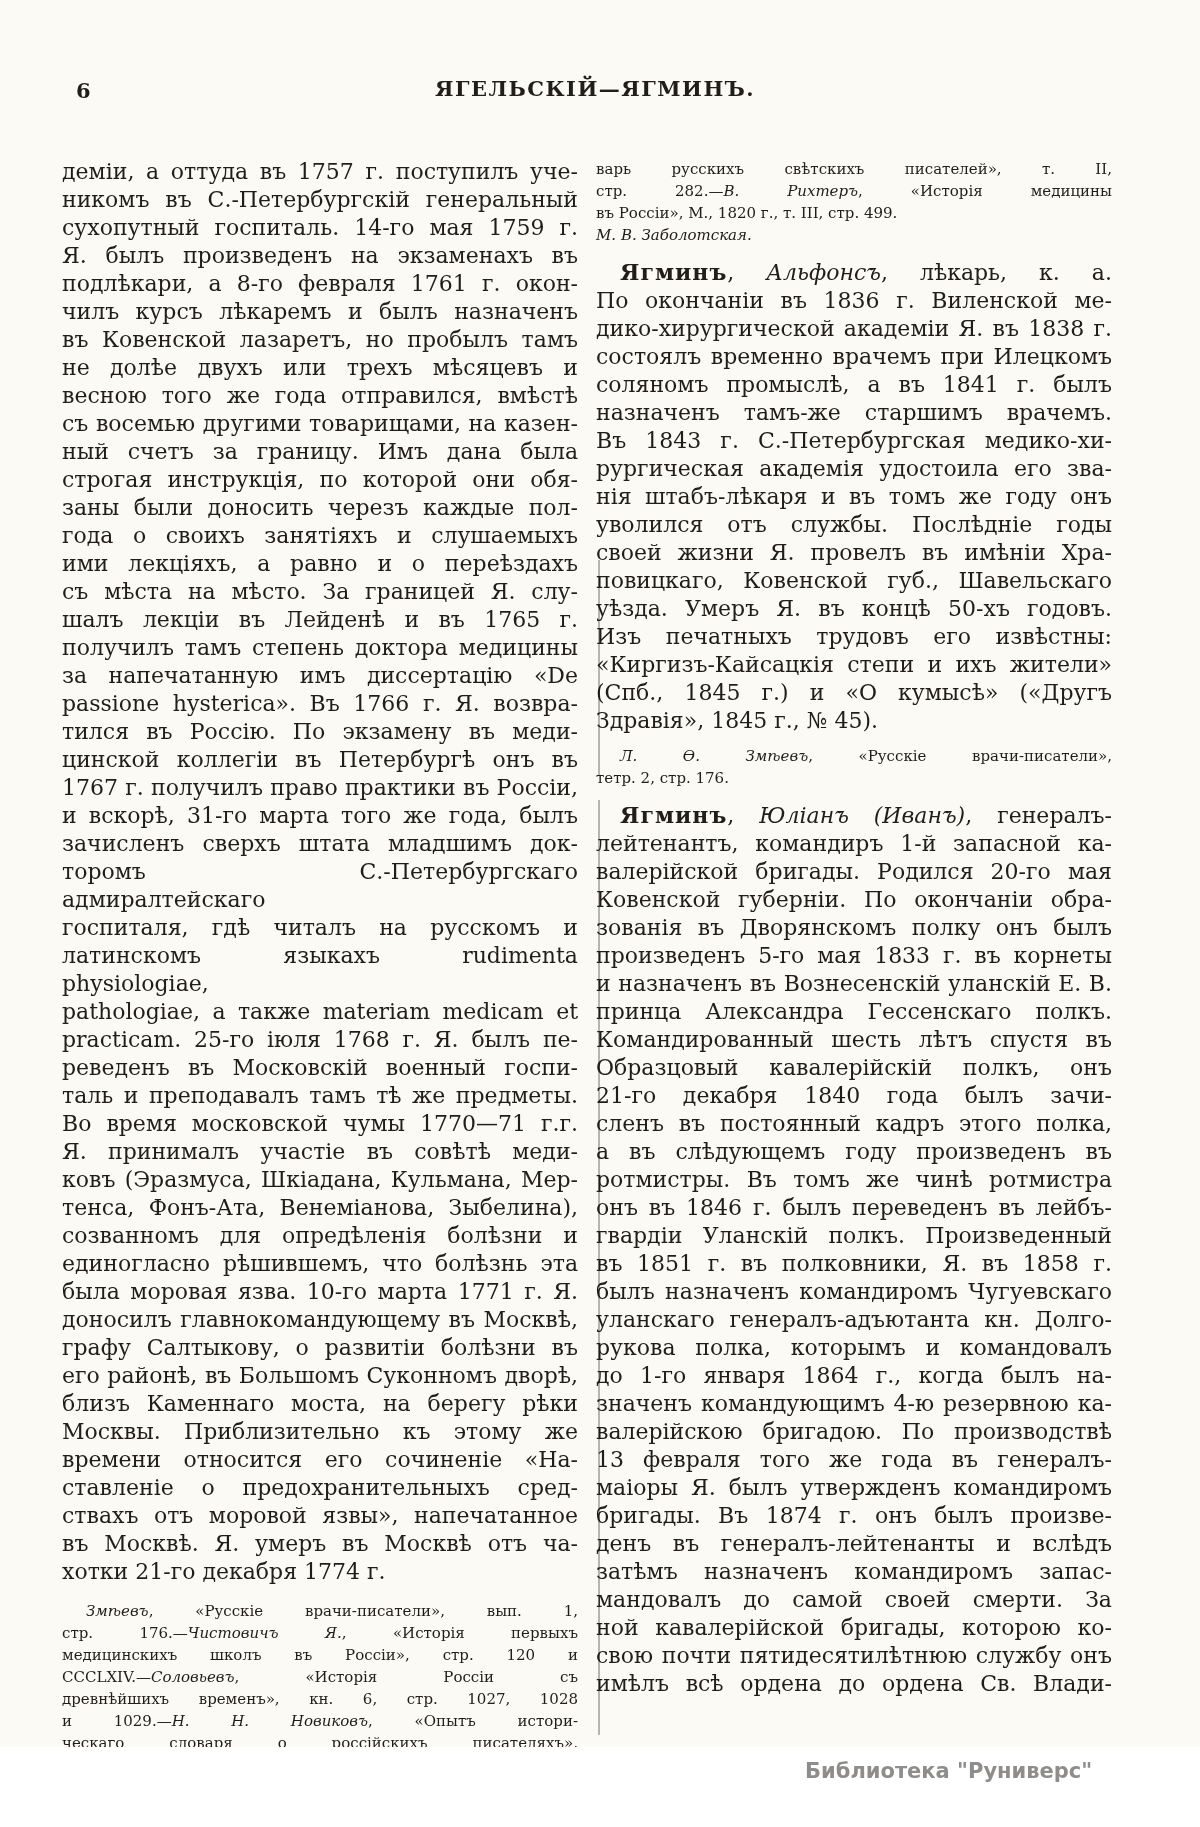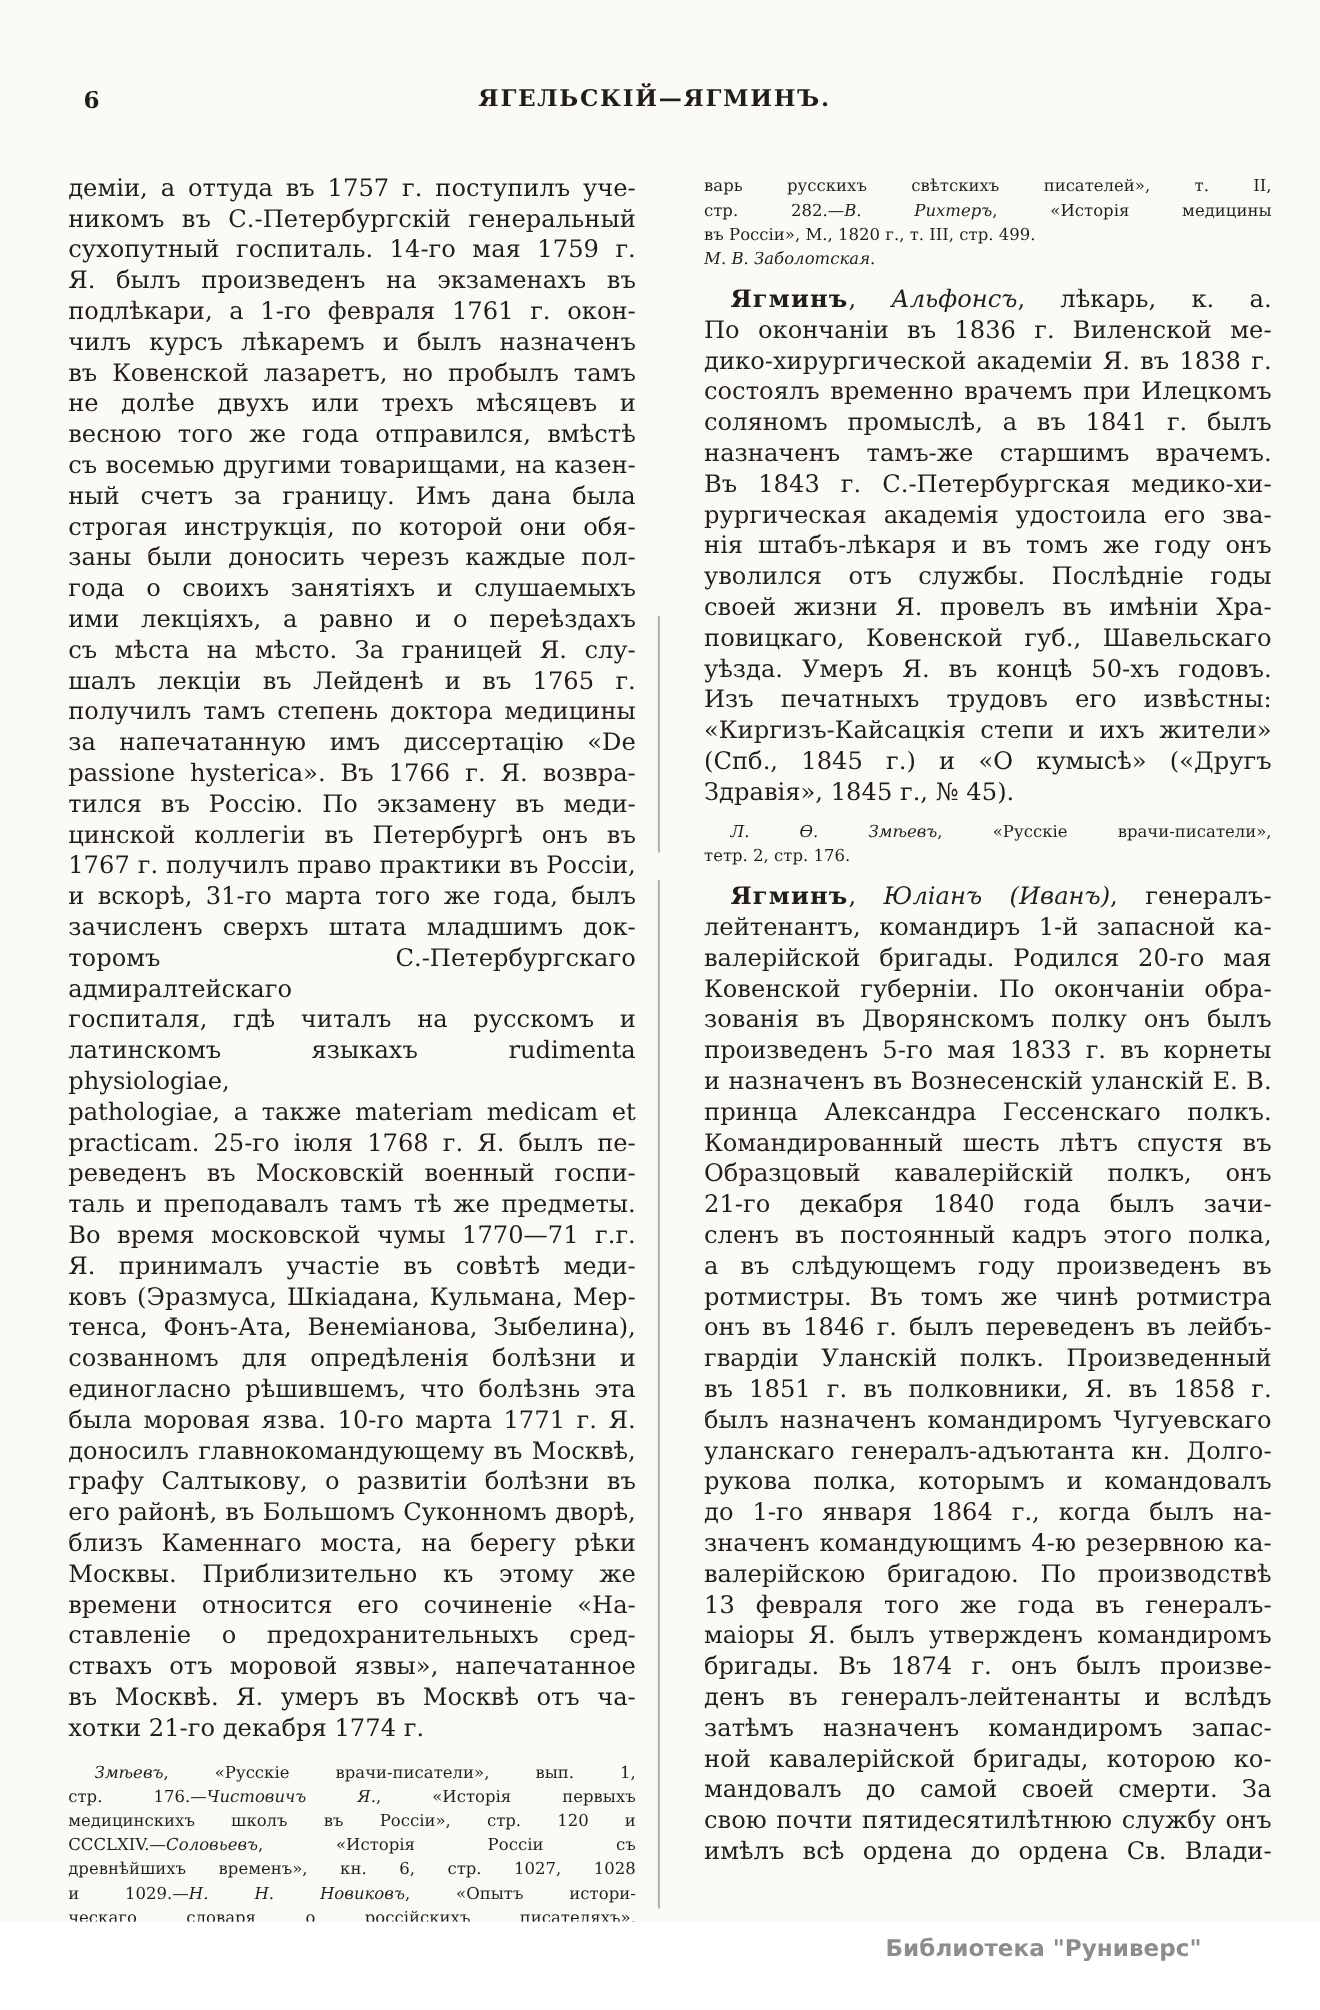--- a/index.html
+++ b/index.html
@@ -3,21 +3,21 @@
 <meta charset="utf-8">
 <style>
   html,body { margin:0; padding:0; }
   body { width:1200px; height:1827px; font-family:"DejaVu Serif", serif; }
   .page { position:relative; width:1200px; height:1827px; background:#fbfaf4; color:#201d1a; overflow:hidden; }
   .page-number { position:absolute; left:76px; top:78px; font-size:21px; font-weight:bold; }
   .running-head { position:absolute; left:62px; top:76px; width:1066px; text-align:center;
                   font-size:21px; font-weight:bold; letter-spacing:1.5px; }
   .col { position:absolute; top:158px; width:516px; }
   .col-left  { left:62px; }
-  .col-right { left:640px; }
+  .col-right { left:596px; }
   .block.main  { font-size:22px; line-height:28px; }
   .block.small { font-size:15px; line-height:22px; }
   .tline { text-align:justify; text-align-last:justify; }
   .tline.no-just { text-align-last:left; }
   .indent-first .tline:first-child { text-indent:24px; }
   .tline b { letter-spacing:1px; }
   .bib-left { margin-top:14px; }
   .signature { padding-right:36px; }
   .entry-first { margin-top:12px; }
   .entry-cite { margin-top:10px; }
@@ -36,21 +36,21 @@
 
   <div class="page-number">6</div>
   <div class="running-head">ЯГЕЛЬСКІЙ—ЯГМИНЪ.</div>
 
   <div class="col col-left">
     <div class="block main">
         <div class="tline">деміи, а оттуда въ 1757 г. поступилъ уче-</div>
         <div class="tline">никомъ въ С.-Петербургскій генеральный</div>
         <div class="tline">сухопутный госпиталь. 14-го мая 1759 г.</div>
         <div class="tline">Я. былъ произведенъ на экзаменахъ въ</div>
-        <div class="tline">подлѣкари, а 1-го февраля 1761 г. окон-</div>
+        <div class="tline">подлѣкари, а 8-го февраля 1761 г. окон-</div>
         <div class="tline">чилъ курсъ лѣкаремъ и былъ назначенъ</div>
         <div class="tline">въ Ковенской лазаретъ, но пробылъ тамъ</div>
         <div class="tline">не долѣе двухъ или трехъ мѣсяцевъ и</div>
         <div class="tline">весною того же года отправился, вмѣстѣ</div>
         <div class="tline">съ восемью другими товарищами, на казен-</div>
         <div class="tline">ный счетъ за границу. Имъ дана была</div>
         <div class="tline">строгая инструкція, по которой они обя-</div>
         <div class="tline">заны были доносить черезъ каждые пол-</div>
         <div class="tline">года о своихъ занятіяхъ и слушаемыхъ</div>
         <div class="tline">ими лекціяхъ, а равно и о переѣздахъ</div>
@@ -158,22 +158,22 @@
         <div class="tline">уланскаго генералъ-адъютанта кн. Долго-</div>
         <div class="tline">рукова полка, которымъ и командовалъ</div>
         <div class="tline">до 1-го января 1864 г., когда былъ на-</div>
         <div class="tline">значенъ командующимъ 4-ю резервною ка-</div>
         <div class="tline">валерійскою бригадою. По производствѣ</div>
         <div class="tline">13 февраля того же года въ генералъ-</div>
         <div class="tline">маіоры Я. былъ утвержденъ командиромъ</div>
         <div class="tline">бригады. Въ 1874 г. онъ былъ произве-</div>
         <div class="tline">денъ въ генералъ-лейтенанты и вслѣдъ</div>
         <div class="tline">затѣмъ назначенъ командиромъ запас-</div>
+        <div class="tline">мандовалъ до самой своей смерти. За</div>
         <div class="tline">ной кавалерійской бригады, которою ко-</div>
-        <div class="tline">мандовалъ до самой своей смерти. За</div>
         <div class="tline">свою почти пятидесятилѣтнюю службу онъ</div>
         <div class="tline">имѣлъ всѣ ордена до ордена Св. Влади-</div>
       </div>
   </div>
 
   <div class="footer-band">
     <div class="watermark">Библиотека "Руниверс"</div>
   </div>
 
 </div>

